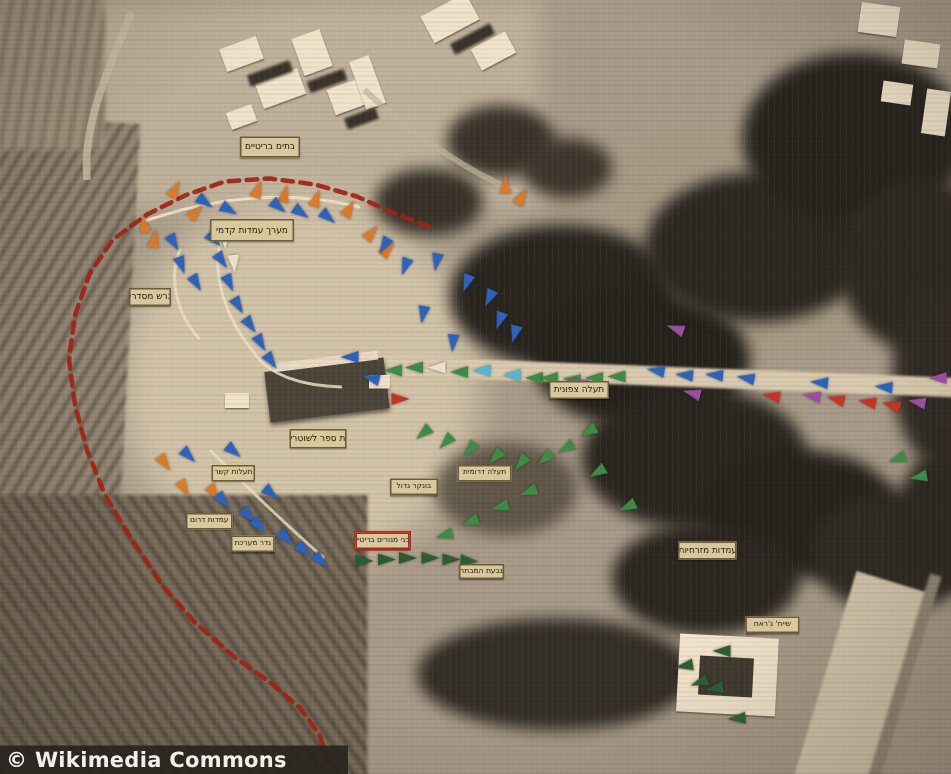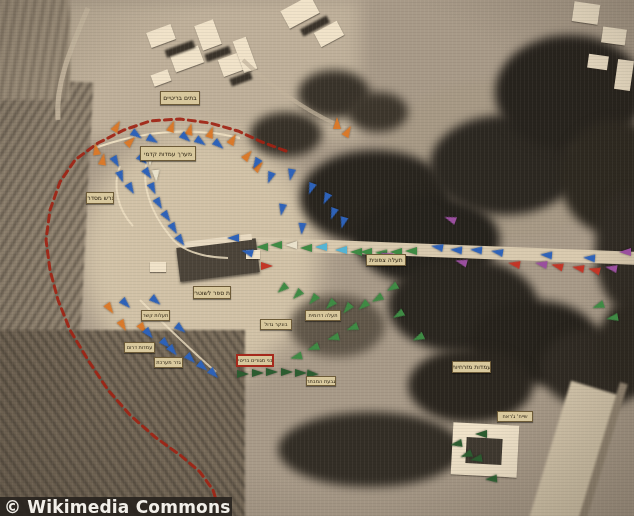--- a/index.html
+++ b/index.html
@@ -20,21 +20,21 @@
   #perimPath{fill:none;stroke:#a02314;stroke-width:3;stroke-dasharray:7 5;stroke-linecap:round;opacity:.92;}
   .arrow{position:absolute;width:0;height:0;border-style:solid;border-width:4px 0 4px 12px;
          border-color:transparent transparent transparent var(--c);
          filter:drop-shadow(0 0 1px rgba(0,0,0,.45));}
   .tag{position:absolute;background:#d8c89d;border:1px solid #6d5b38;color:#241b0c;
        display:flex;align-items:center;justify-content:center;direction:rtl;
        white-space:nowrap;overflow:hidden;line-height:1;box-shadow:0 1px 1px rgba(0,0,0,.4);}
   .tag.red{border-color:#a5291c;box-shadow:0 0 0 1px #a5291c,0 1px 1px rgba(0,0,0,.4);}
   .watermark{position:absolute;left:0;top:497px;width:232px;height:19px;
        background:rgba(38,33,28,.88);display:flex;align-items:center;padding-left:4px;box-sizing:border-box;}
-  .watermark span{color:#f2efe9;font-size:17px;font-weight:bold;letter-spacing:.2px;}
+  .watermark span{color:#f2efe9;font-size:14px;font-weight:bold;letter-spacing:.2px;}
 </style>
 </head>
 <body>
 
 <div class="stage">
 
   <div class="photo">
 
     <div class="abs" style="left:40px;top:0;width:320px;height:140px;background:#b6a896;filter:blur(8px);"></div>
     <div class="blob" style="left:80px;top:130px;width:240px;height:250px;background:#c8baa2;filter:blur(12px);"></div>

